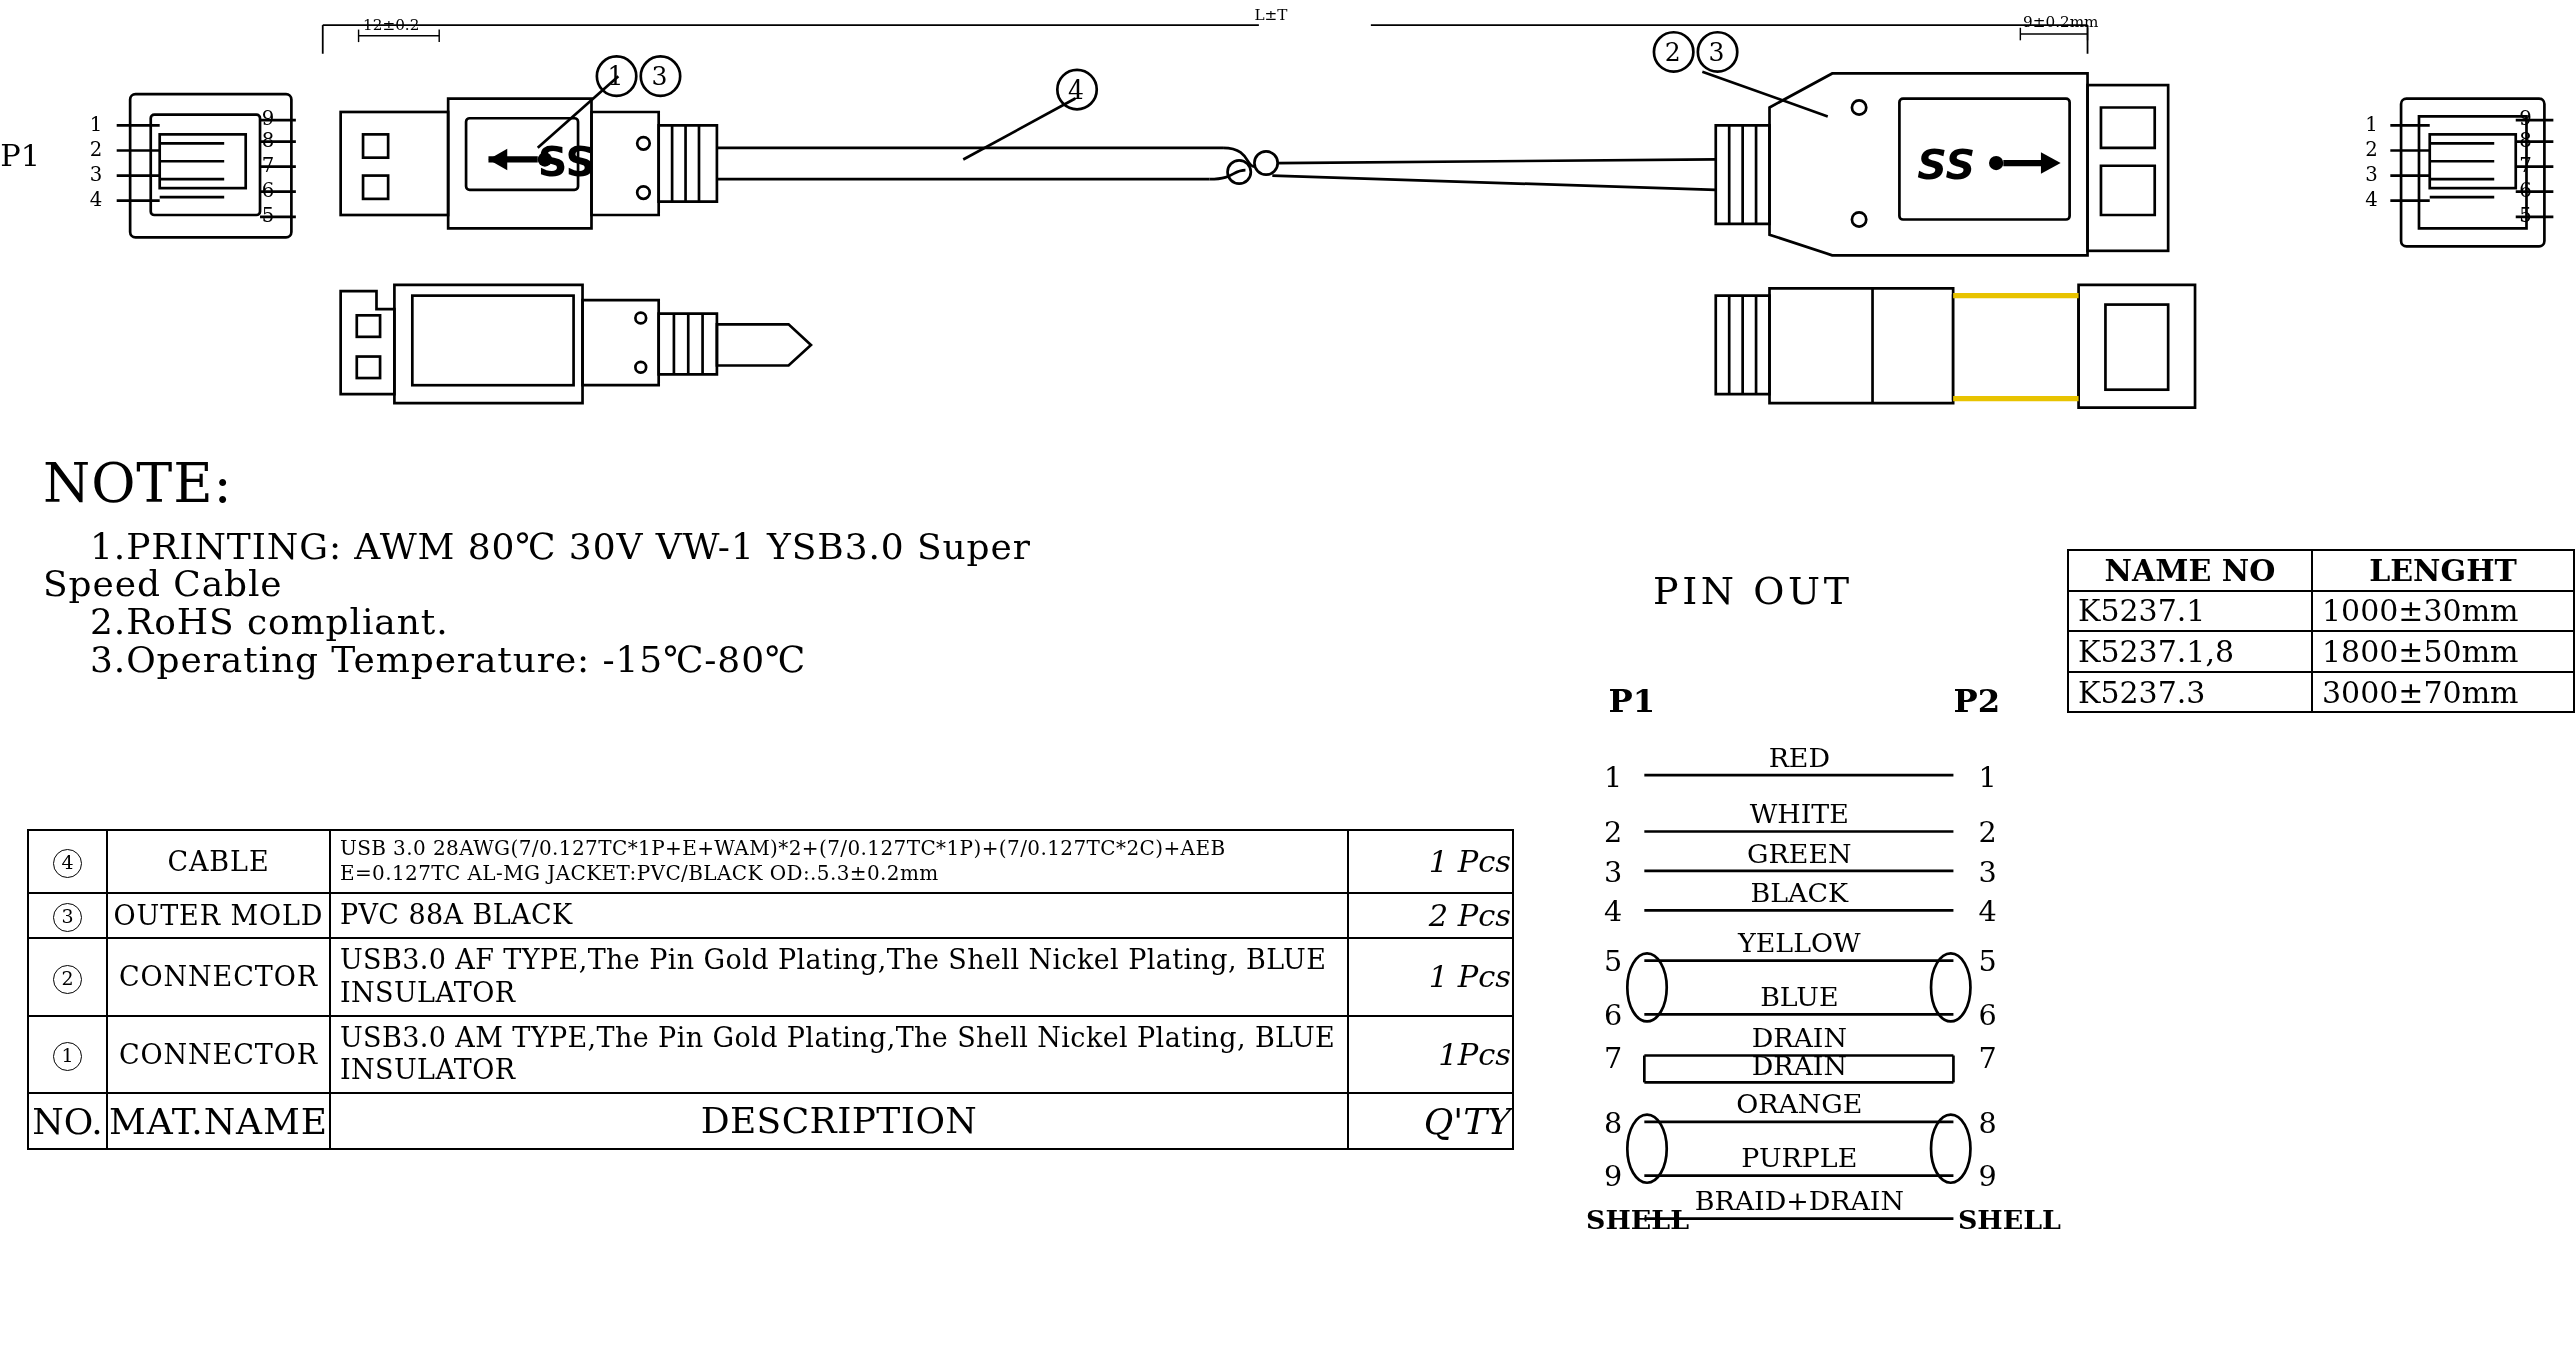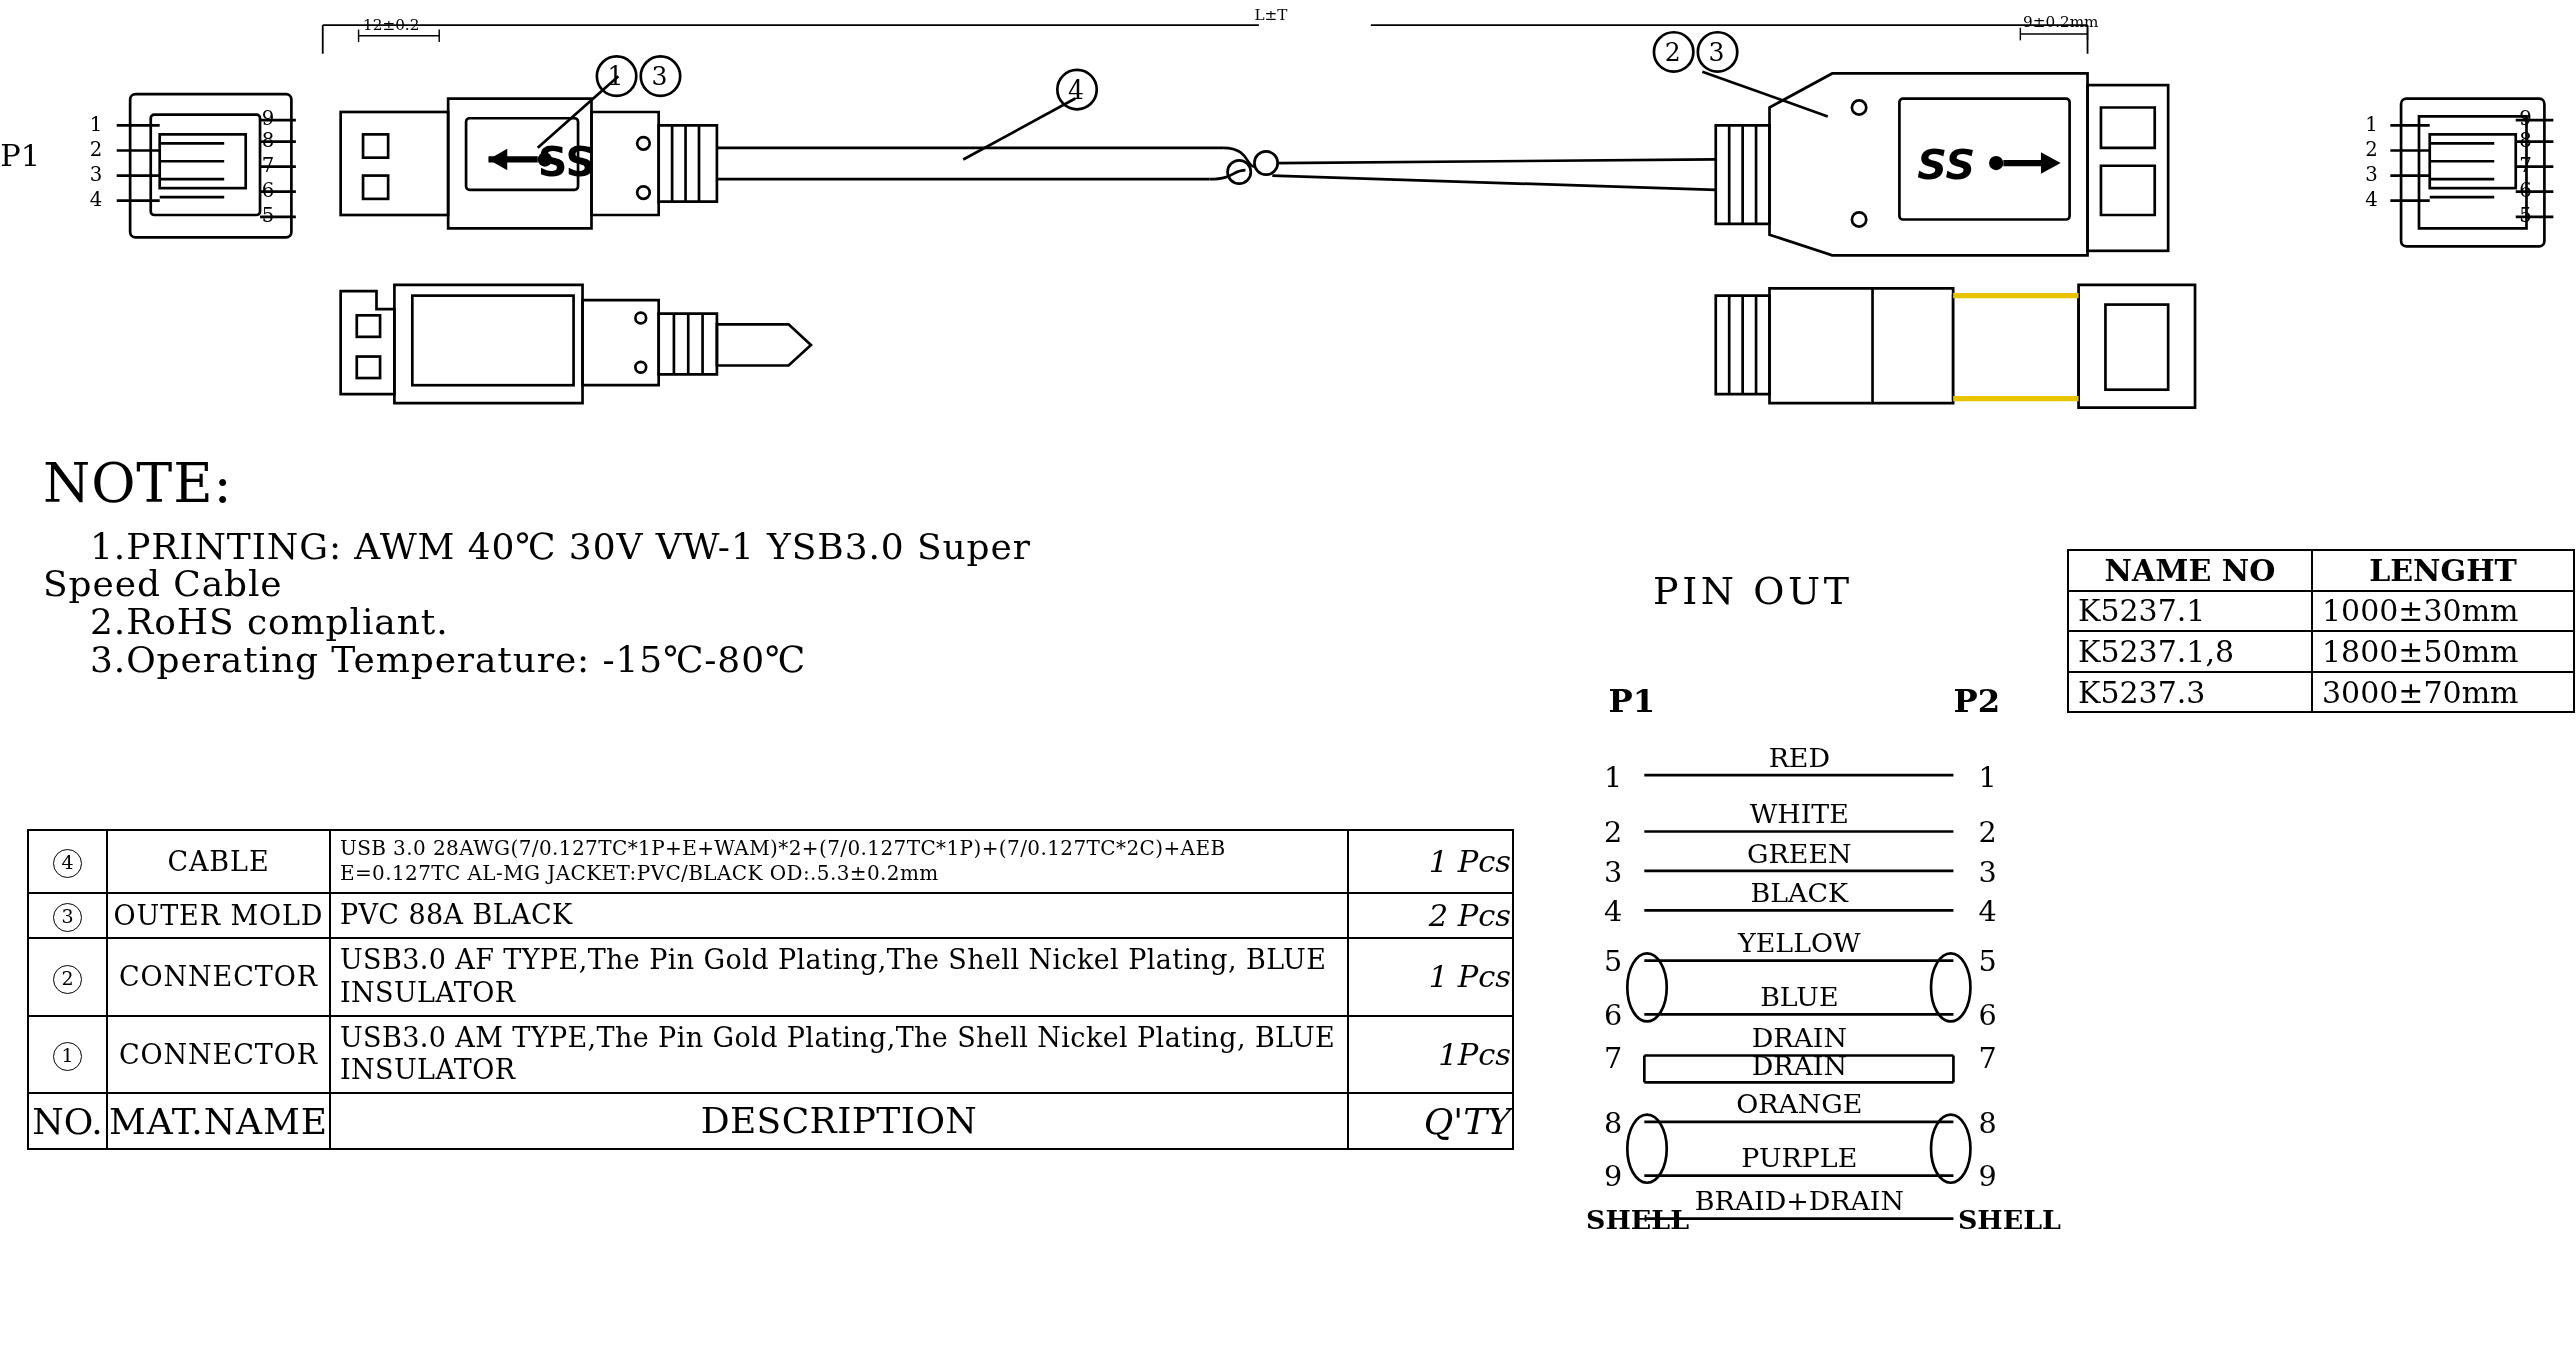--- a/index.html
+++ b/index.html
@@ -237,21 +237,21 @@
     <text x="2812" y="192">7</text>
     <text x="2812" y="220">6</text>
     <text x="2812" y="248">5</text>
   </g>
 </svg>
 </div>
 
 <div class="abs" id="note-block">
   <div id="note-title">NOTE:</div>
   <div id="note-lines">
-    <div class="note-line">1.PRINTING: AWM 40℃ 30V VW-1  YSB3.0 Super</div>
+    <div class="note-line">1.PRINTING: AWM 80℃ 30V VW-1  YSB3.0 Super</div>
     <div class="note-line" style="padding-left:0">Speed Cable</div>
     <div class="note-line">2.RoHS compliant.</div>
     <div class="note-line">3.Operating Temperature: -15℃-80℃</div>
   </div>
 </div>
 
 <table class="abs" id="bom">
   <tbody>
       <tr>
     <td class="bom-no">

